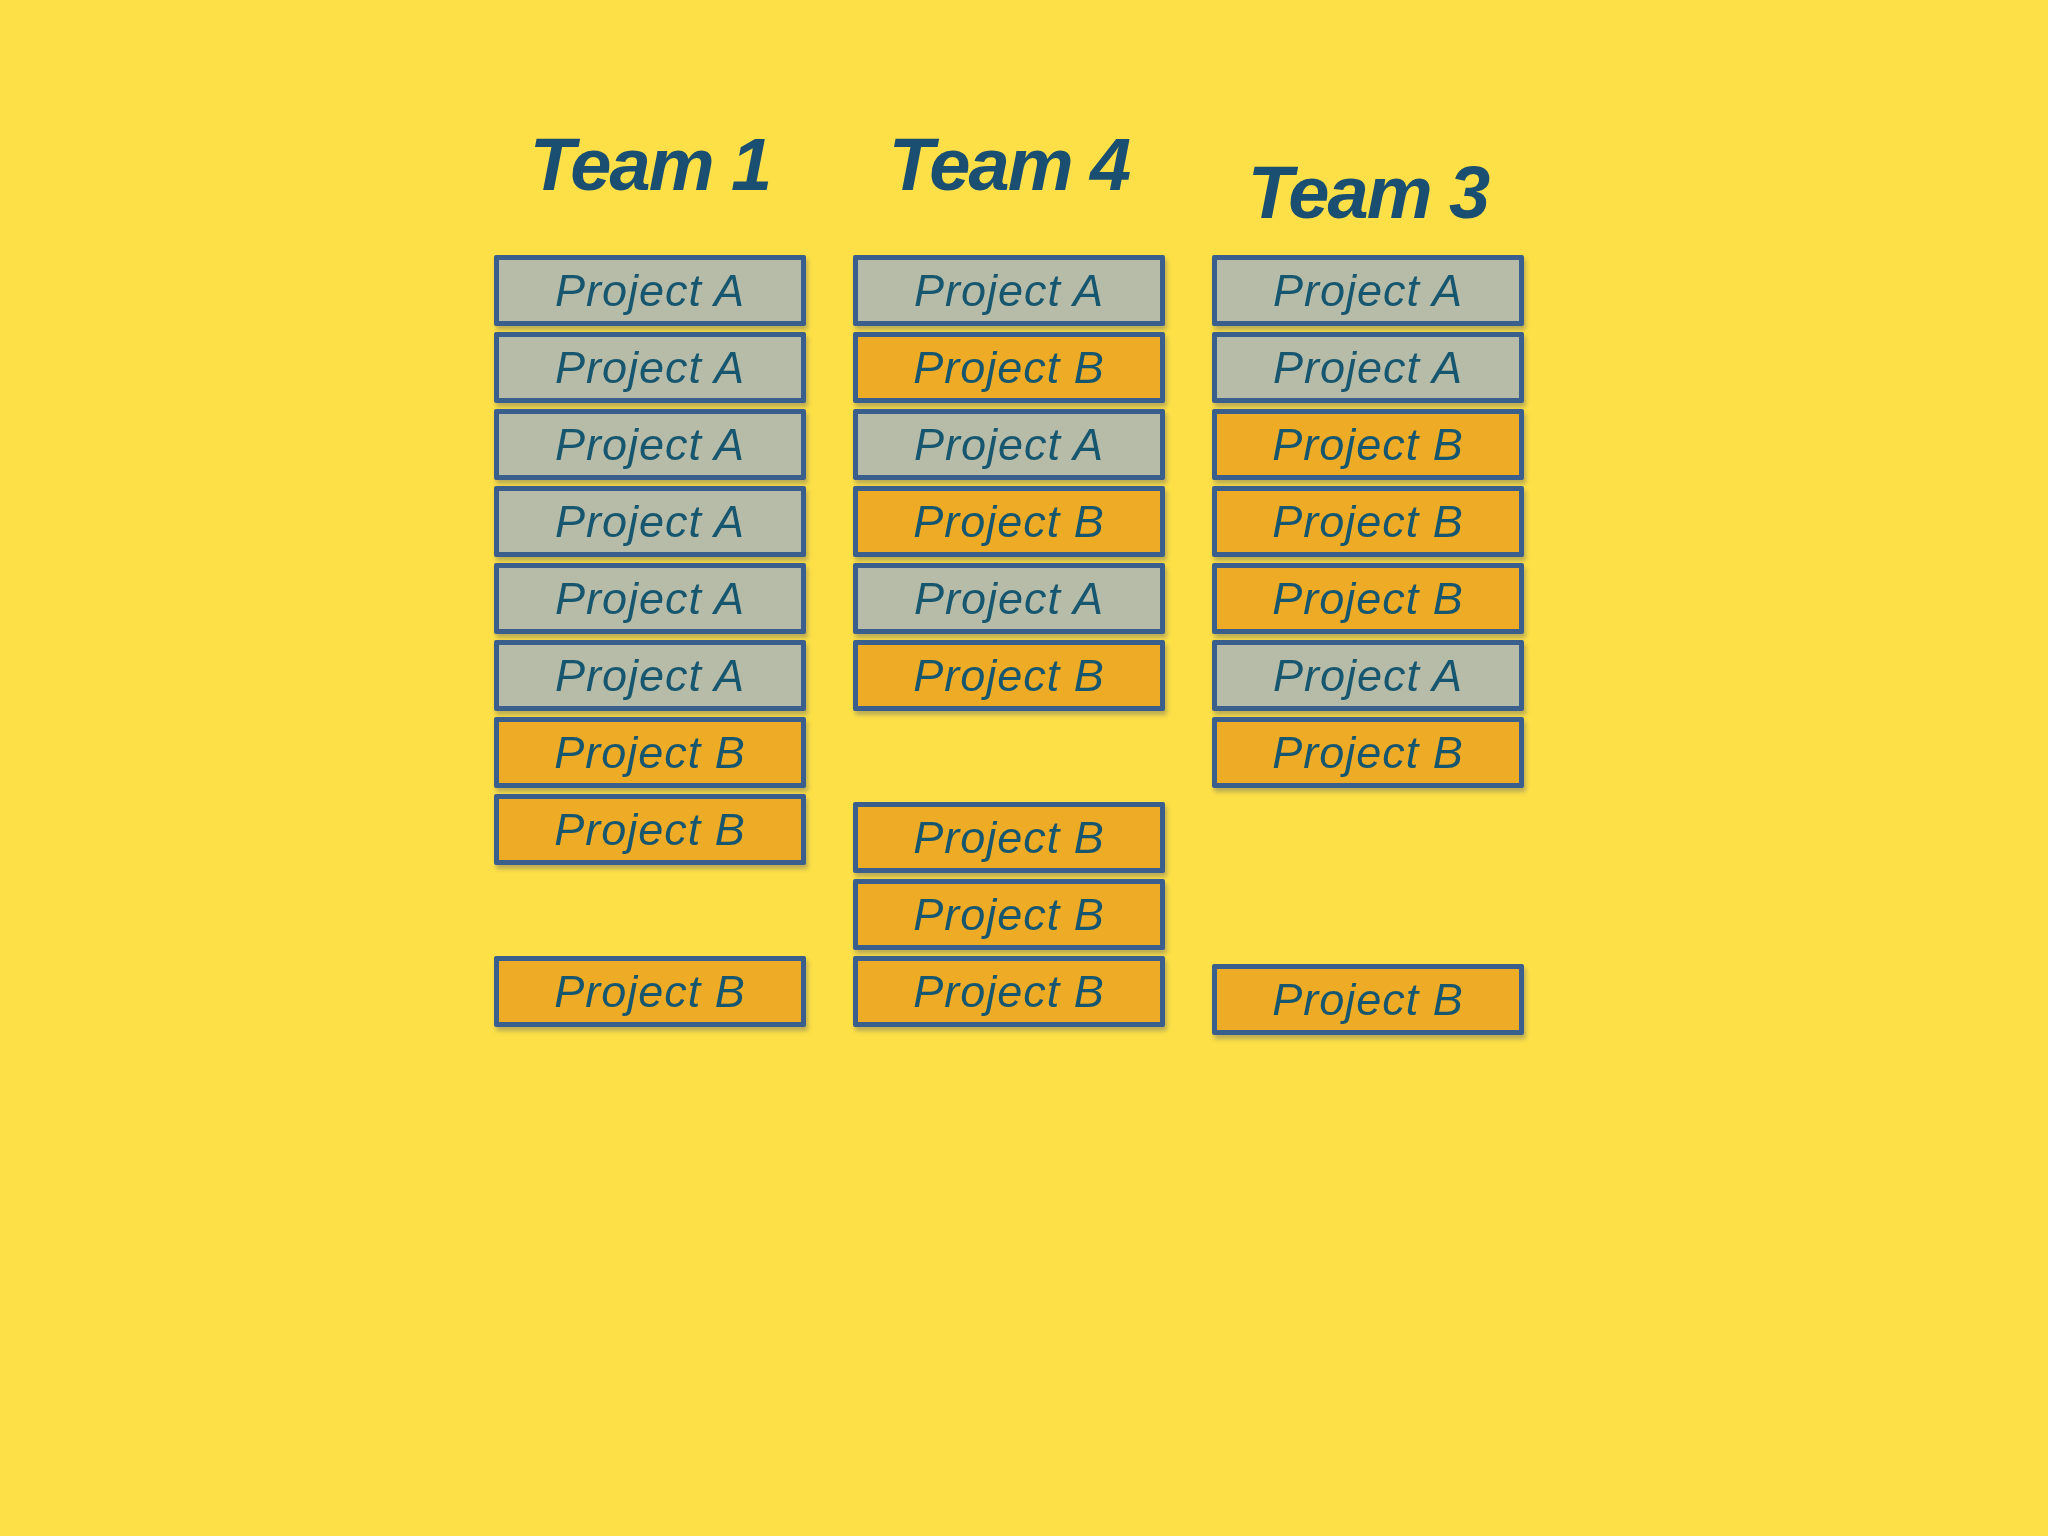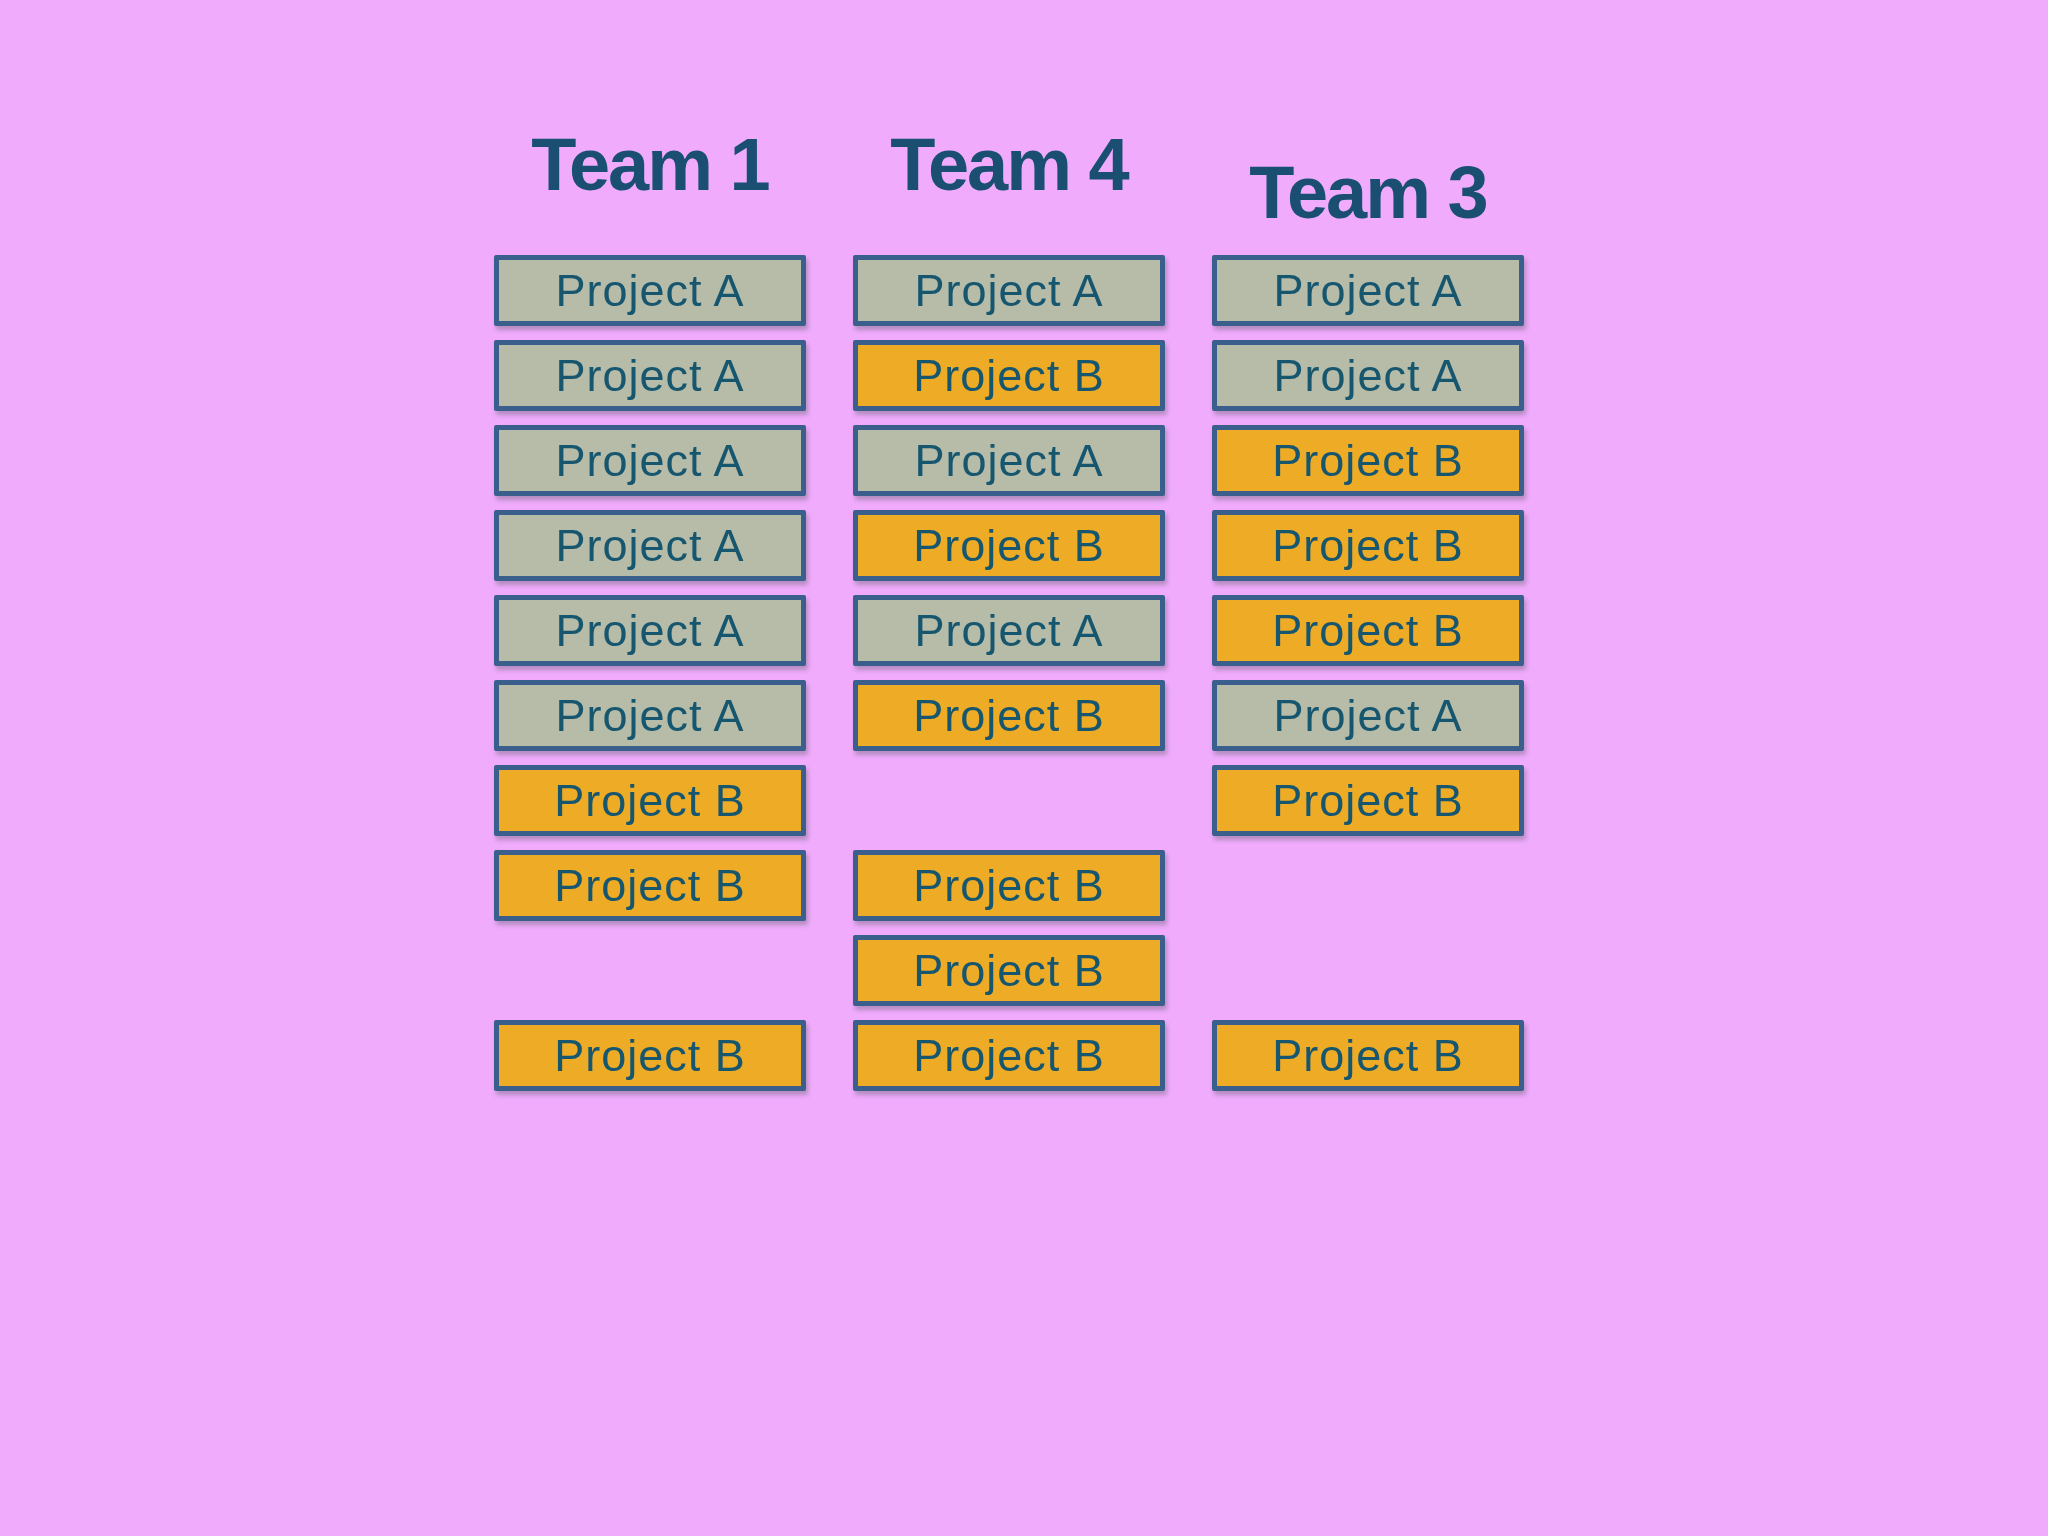--- a/index.html
+++ b/index.html
@@ -10,21 +10,22 @@
   body {
     width: 2048px;
     height: 1536px;
     position: relative;
     font-family: "Liberation Sans", sans-serif;
     overflow: hidden;
   }
   .canvas {
     position: absolute;
     inset: 0;
-    background: #f0abfc;
+    background: #fde047;
+    font-style: italic;
   }
   .team-heading {
     position: absolute;
     top: 128px;
     width: 312px;
     text-align: center;
     font-size: 74px;
     font-weight: bold;
     letter-spacing: -2px;
     line-height: 1.0;
@@ -32,21 +33,21 @@
   }
   .column {
     position: absolute;
     top: 255px;
     width: 312px;
   }
   .project-box {
     box-sizing: border-box;
     width: 312px;
     height: 71px;
-    margin-bottom: 14px;
+    margin-bottom: 6px;
     border: 5px solid #3A5F8C;
     border-radius: 2px;
     display: flex;
     align-items: center;
     justify-content: center;
     font-size: 45px;
     letter-spacing: 1px;
     color: #17566F;
     box-shadow: 2px 4px 4px rgba(90, 95, 105, 0.40);
   }

